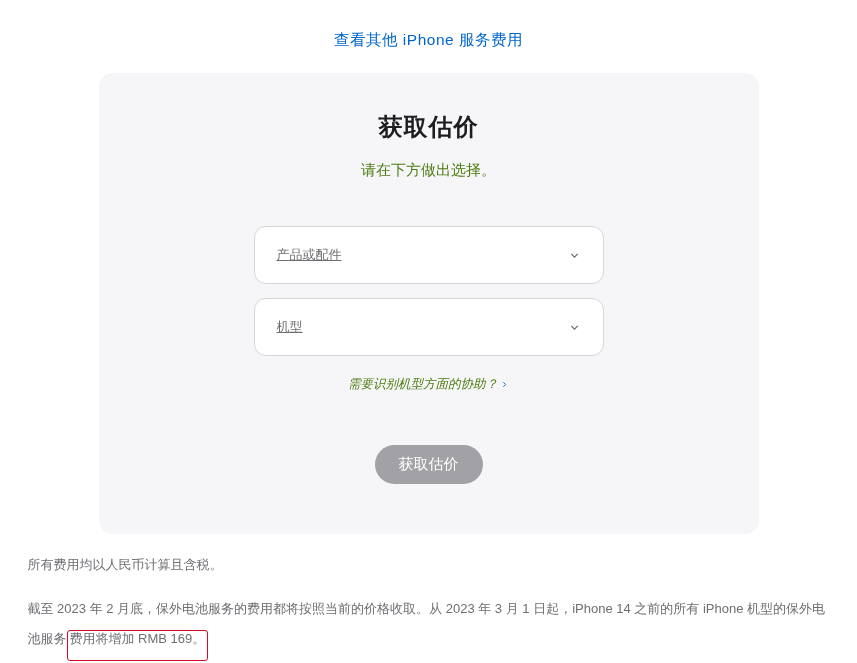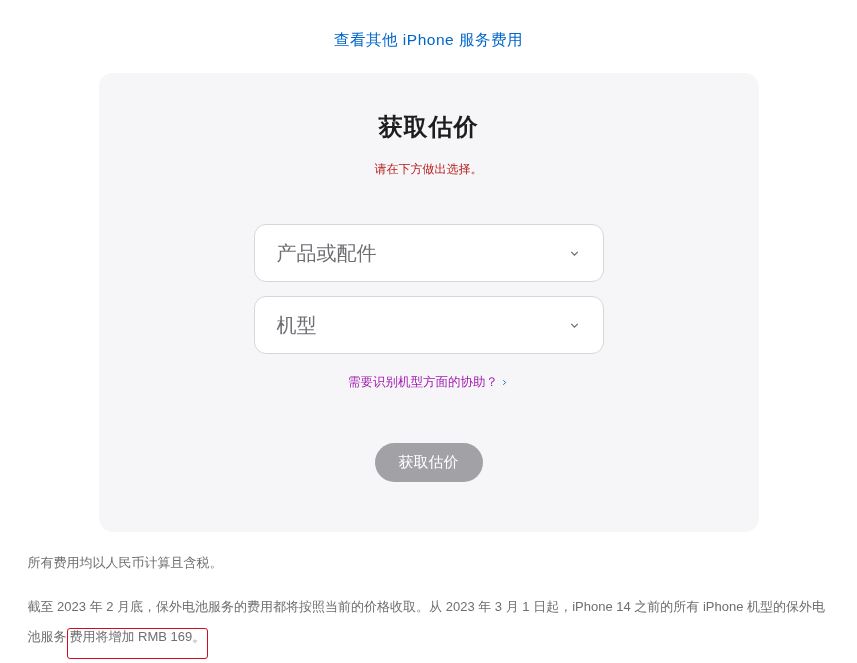--- a/index.html
+++ b/index.html
@@ -26,52 +26,54 @@
       text-align: center;
     }
     .card-title {
       font-size: 24px;
       font-weight: 700;
       color: #1d1d1f;
       margin-bottom: 18px;
       letter-spacing: 1px;
     }
     .card-subtitle {
-      font-size: 12px;
-      color: #b91c1c;
+      font-size: 15px;
+      color: #4d7c0f;
       margin-bottom: 46px;
     }
     .select-wrap {
       width: 350px;
       margin: 0 auto 14px;
       position: relative;
       background: #ffffff;
       border: 1px solid #d7d7da;
       border-radius: 12px;
       height: 58px;
       display: flex;
       align-items: center;
       padding: 0 22px;
       cursor: pointer;
     }
     .select-placeholder {
       color: #6e6e73;
-      font-size: 20px;
+      font-size: 13px;
       flex: 1;
       text-align: left;
+      text-decoration: underline;
     }
     .chevron { color: #6e6e73; display: inline-flex; }
     .select-model { margin-bottom: 18px; }
     .help-link {
-      color: #a21caf;
+      color: #4d7c0f;
       font-size: 12.5px;
       display: inline-flex;
       align-items: center;
       gap: 2px;
       margin-bottom: 52px;
+      font-style: italic;
     }
     .chevron-right { color: #0066cc; }
     .submit-btn {
       display: inline-block;
       background: #a1a1a6;
       color: #ffffff;
       font-size: 15px;
       border: none;
       border-radius: 22px;
       padding: 10px 24px;

